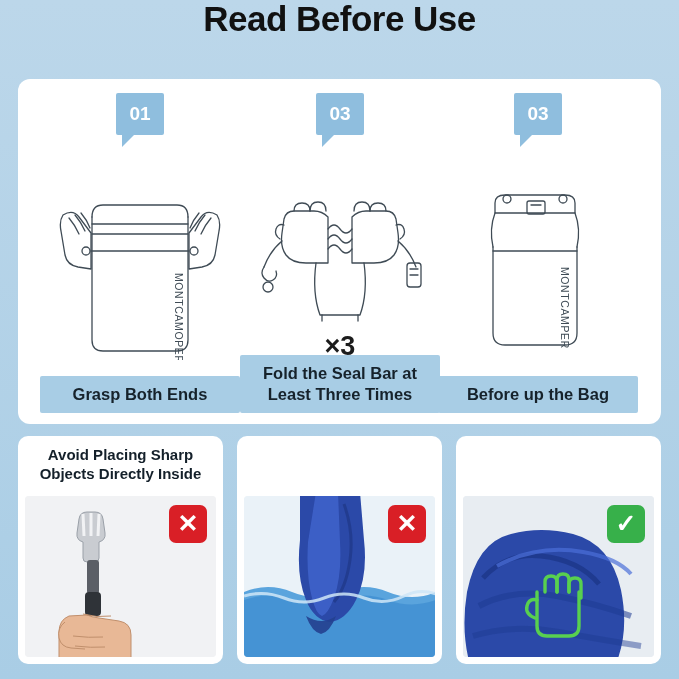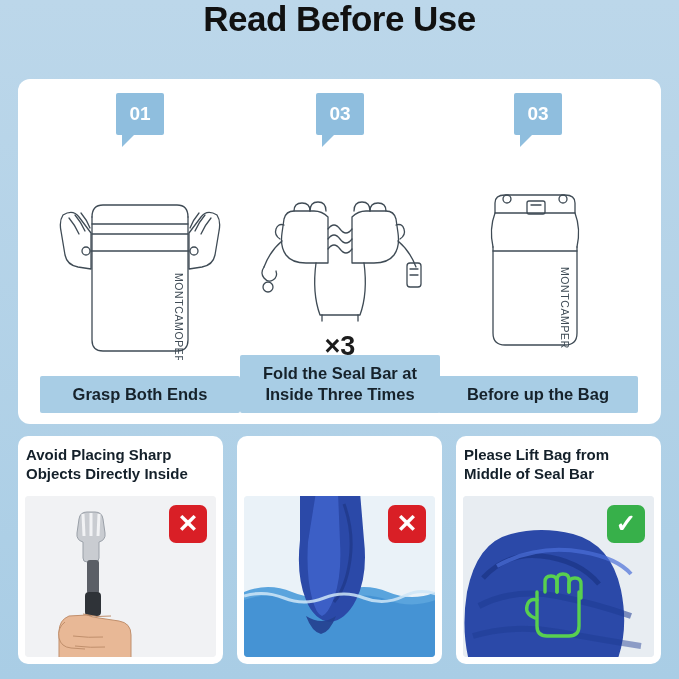--- a/index.html
+++ b/index.html
@@ -140,21 +140,21 @@
     background: #ffffff;
     border-radius: 10px;
     box-sizing: border-box;
     position: relative;
     overflow: hidden;
   }
   .card-head {
     font-size: 15px;
     font-weight: bold;
     color: #14202a;
-    text-align: left;
+    text-align: center;
     padding: 10px 8px 8px;
     line-height: 1.25;
   }
   .card-body {
     position: absolute;
     left: 7px;
     right: 7px;
     top: 60px;
     bottom: 7px;
     border-radius: 4px;
@@ -267,21 +267,21 @@
               <path d="M22 112 q-4 6 0 11 q4 5 9 2 q5 -3 3 -9"></path>
               <circle cx="26" cy="132" r="5"></circle>
 
               <path d="M156 86 Q168 96 174 112"></path>
               <rect x="165" y="108" width="14" height="24" rx="3"></rect>
               <path d="M168 114 L176 114 M168 120 L176 120"></path>
             </g>
           </svg>
           <div class="x3">×3</div>
         </div>
-        <div class="caption two-line">Fold the Seal Bar at Inside Three Times</div>
+        <div class="caption two-line">Fold the Seal Bar at Least Three Times</div>
       </div>
 
       <div class="step s3">
         <div class="badge-wrap">
           <div class="badge">03</div>
           <div class="badge-tail"></div>
         </div>
         <div class="illo">
           <svg width="190" height="205" viewBox="0 0 190 205">
             <g fill="none" stroke="#3f4b55" stroke-width="1.3" stroke-linecap="round" stroke-linejoin="round">
@@ -358,21 +358,20 @@
             <path d="M0 100 q20 -6 40 2 q20 8 40 0 q20 -8 40 0 q20 8 40 -2 q16 -8 32 -2" fill="none" stroke="#cfe6f7" stroke-width="3" opacity="0.85"></path>
           </svg>
         </div>
         <div class="mark bad">
           <span class="glyph">✕</span>
         </div>
       </div>
     </div>
 
     <div class="card">
-      <div class="card-head">Please Lift Bag from Middle of Seal Bar</div>
       <div class="card-body">
         <div class="scene3">
           <svg width="192" height="165" viewBox="0 0 192 165">
             <rect x="0" y="0" width="192" height="165" fill="#e8edf2"></rect>
 
             <path d="M4 96 q10 -50 44 -58 q30 -8 62 0 q38 10 48 56 q8 40 -4 71 L6 165 q-8 -32 -2 -69 Z" fill="#2b49a8"></path>
             <path d="M20 82 q24 -26 58 -22 q38 4 58 28" fill="none" stroke="#17307e" stroke-width="5" opacity="0.6"></path>
             <path d="M16 110 q34 -18 78 -10 q40 8 74 20" fill="none" stroke="#1d3a91" stroke-width="6" opacity="0.55"></path>
             <path d="M10 140 q40 -12 86 -4 q44 8 82 14" fill="none" stroke="#1d3a91" stroke-width="6" opacity="0.45"></path>
 

